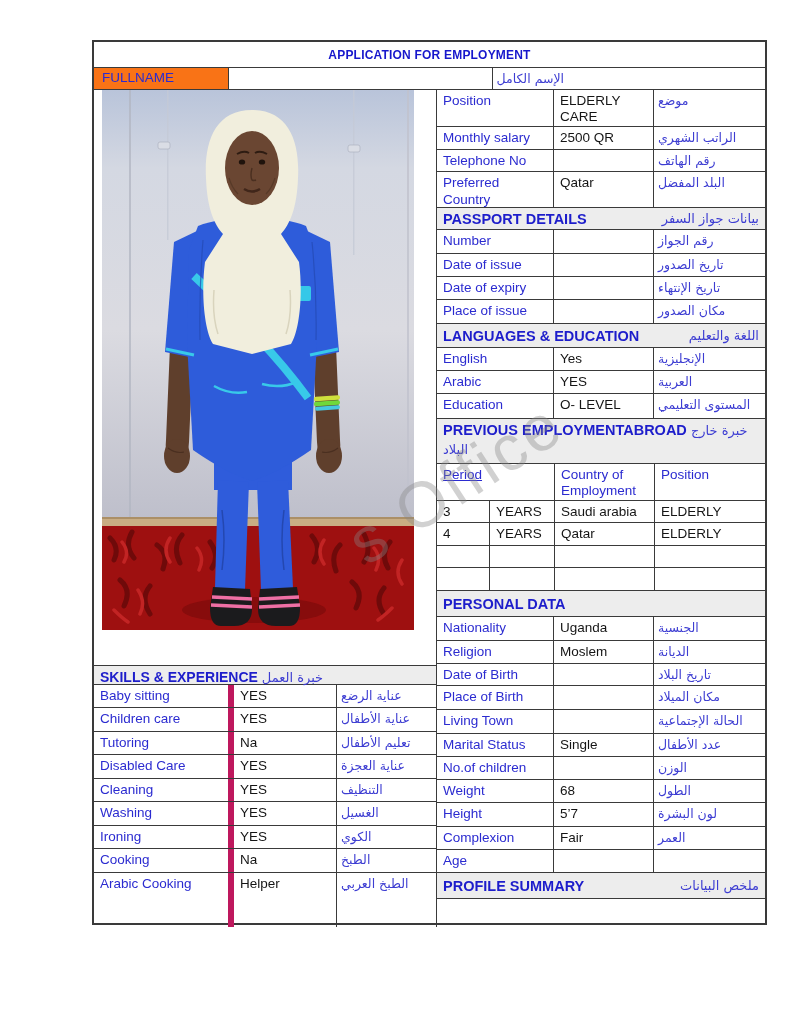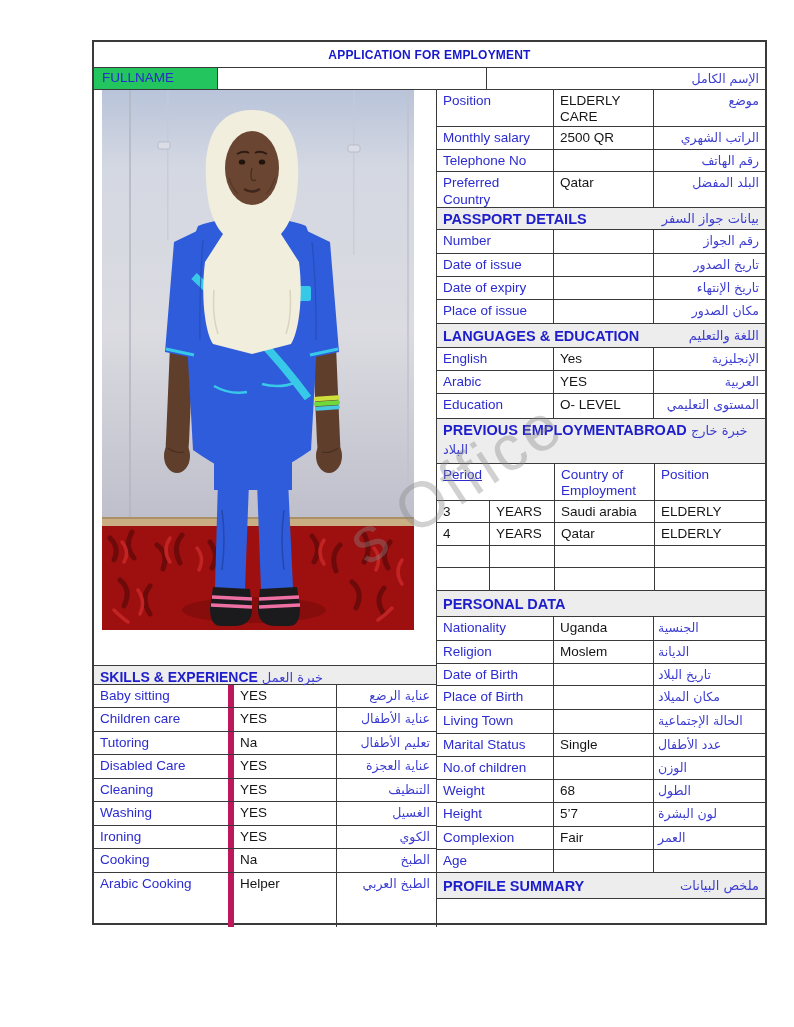--- a/index.html
+++ b/index.html
@@ -4,38 +4,38 @@
 <style>
   html,body{margin:0;padding:0;background:#ffffff;}
   .page{position:relative;width:794px;height:1027px;background:#ffffff;overflow:hidden;
         font-family:"Liberation Sans",sans-serif;}
   .document{position:absolute;left:92px;top:40px;width:675px;height:885px;
         border:2px solid #3a3a3a;box-sizing:border-box;background:#ffffff;}
   .title-row{height:26px;border-bottom:1px solid #3a3a3a;box-sizing:border-box;
         display:flex;align-items:center;justify-content:center;
         color:#1717cc;font-weight:bold;font-size:12px;letter-spacing:.2px;}
   .fullname-row{height:22px;border-bottom:1px solid #3a3a3a;box-sizing:border-box;display:flex;}
-  .fn-lbl{width:124px;background:#22c55e;border-right:1px solid #3a3a3a;box-sizing:border-box;
+  .fn-lbl{width:135px;background:#f97316;border-right:1px solid #3a3a3a;box-sizing:border-box;
         color:#2b2bd0;font-size:13.5px;padding:2px 4px 0 8px;}
   .fn-val{flex:1;border-right:1px solid #3a3a3a;box-sizing:border-box;}
   .fn-ar{width:112px;box-sizing:border-box;}
   .body-cols{display:flex;height:837px;}
   .left-col{width:343px;border-right:1px solid #3a3a3a;box-sizing:border-box;
         display:flex;flex-direction:column;}
   .right-col{flex:1;display:flex;flex-direction:column;}
   .photo-cell{height:575px;position:relative;box-sizing:border-box;}
   .photo-cell svg{position:absolute;left:8px;top:0;}
   .row{display:flex;border-bottom:1px solid #3a3a3a;box-sizing:border-box;}
   .row.last{border-bottom:none;}
   .cell{box-sizing:border-box;padding:3px 4px 0 6px;font-size:13.5px;line-height:1.22;
         overflow:hidden;}
   .lbl{color:#2b2bd0;width:117px;border-right:1px solid #3a3a3a;}
   .val{color:#151515;width:100px;border-right:1px solid #3a3a3a;}
   .ar{flex:1;font-family:"DejaVu Sans",sans-serif;color:#3d3dd2;font-size:12.5px;
-        direction:rtl;text-align:right;padding:3px 6px 0 4px;box-sizing:border-box;}
+        direction:rtl;text-align:left;padding:3px 6px 0 4px;box-sizing:border-box;}
   .ar.left{text-align:left;}
   .s-lbl{color:#2b2bd0;width:140px;border-right:6px solid #be185d;}
   .s-val{color:#151515;width:103px;border-right:1px solid #3a3a3a;}
   .e1{width:53px;border-right:1px solid #3a3a3a;color:#151515;}
   .e2{width:65px;border-right:1px solid #3a3a3a;color:#151515;}
   .e3{width:100px;border-right:1px solid #3a3a3a;color:#151515;}
   .e4{flex:1;color:#151515;}
   .e-h{color:#2b2bd0;}
   .e-h12{width:118px;border-right:1px solid #3a3a3a;text-decoration:underline;}
   .sec{background:#ededed;border-bottom:1px solid #3a3a3a;box-sizing:border-box;

